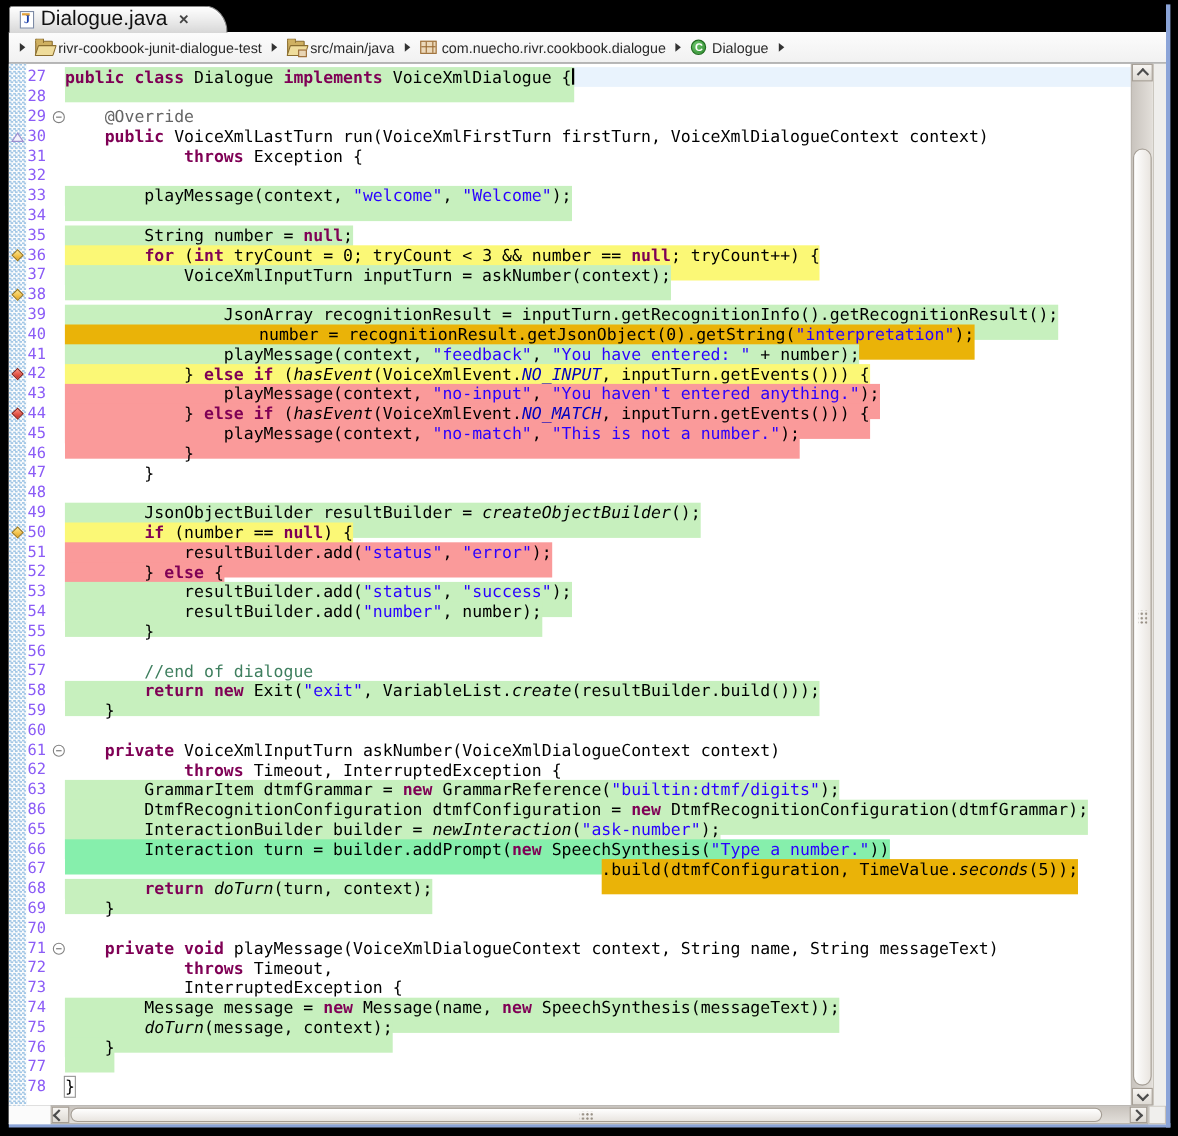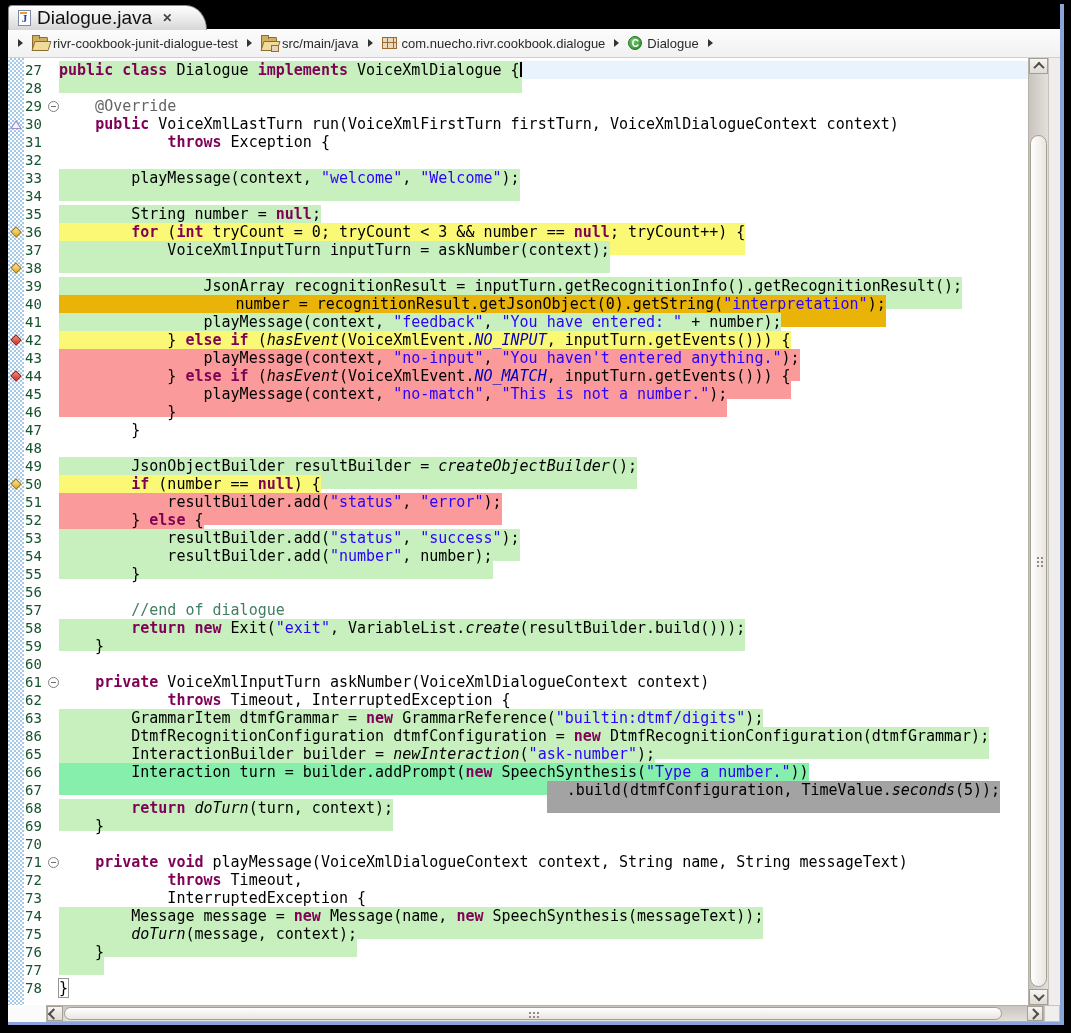--- a/index.html
+++ b/index.html
@@ -49,21 +49,21 @@
         display:flex;align-items:center;justify-content:center;box-sizing:border-box;}
 
   
   .editor{height:947px;display:flex;background:#fff;position:relative;}
   .gutter-hatch{position:absolute;left:0;top:0;bottom:0;width:16px;
       background-image:conic-gradient(#a4c8e6 25%,#fdfdfd 0 50%,#a4c8e6 0 75%,#fdfdfd 0);
       background-size:4px 4px;}
   .editor-body{flex:1;padding-top:3px;position:relative;overflow:hidden;}
   .line{display:flex;height:18px;align-items:center;}
   .ln-marker{width:16px;flex:none;display:flex;align-items:center;justify-content:center;z-index:2;}
-  .ln-num{width:22px;flex:none;background:#fff;color:#14532d;font-family:"DejaVu Sans Mono",monospace;
+  .ln-num{width:22px;flex:none;background:#fff;color:#8b5cf6;font-family:"DejaVu Sans Mono",monospace;
           font-size:14px;text-align:left;padding-left:1px;height:18px;line-height:18px;}
   .ln-fold{width:12px;flex:none;background:#fff;display:flex;align-items:center;justify-content:center;height:18px;}
   .ln-code{flex:1;font-family:"DejaVu Sans Mono",monospace;font-size:15px;line-height:18px;
            white-space:pre;height:18px;color:#000;}
   .line.current .ln-code{background:#e9f3fd;}
   .cov{display:inline-block;height:32px;}
   .tk-k{color:#7f0055;font-weight:bold;}
   .tk-p{color:#000;}
   .tk-s{color:#2a00ff;}
   .tk-i{color:#000;font-style:italic;}
@@ -419,21 +419,21 @@
         <div class="line">
           <span class="ln-marker"></span>
           <span class="ln-num">66</span>
           <span class="ln-fold"></span>
           <span class="ln-code"><span class="cov" style="background: #86efac;"><span class="tk-p">        Interaction turn = builder.addPrompt(</span><span class="tk-k">new</span><span class="tk-p"> SpeechSynthesis(</span><span class="tk-s">"Type a number."</span><span class="tk-p">))</span></span></span>
         </div>
         <div class="line">
           <span class="ln-marker"></span>
           <span class="ln-num">67</span>
           <span class="ln-fold"></span>
-          <span class="ln-code"><span class="tk-p">                                                      </span><span class="cov" style="background: #a3a3a3; padding-left: 20px;"><span class="tk-p">.build(dtmfConfiguration, TimeValue.</span><span class="tk-i">seconds</span><span class="tk-p">(5));</span></span></span>
+          <span class="ln-code"><span class="tk-p">                                                      </span><span class="cov" style="background: #eab308;"><span class="tk-p">.build(dtmfConfiguration, TimeValue.</span><span class="tk-i">seconds</span><span class="tk-p">(5));</span></span></span>
         </div>
         <div class="line">
           <span class="ln-marker"></span>
           <span class="ln-num">68</span>
           <span class="ln-fold"></span>
           <span class="ln-code"><span class="cov" style="background: rgb(199, 240, 190);"><span class="tk-p">        </span><span class="tk-k">return</span><span class="tk-p"> </span><span class="tk-i">doTurn</span><span class="tk-p">(turn, context);</span></span></span>
         </div>
         <div class="line">
           <span class="ln-marker"></span>
           <span class="ln-num">69</span>

